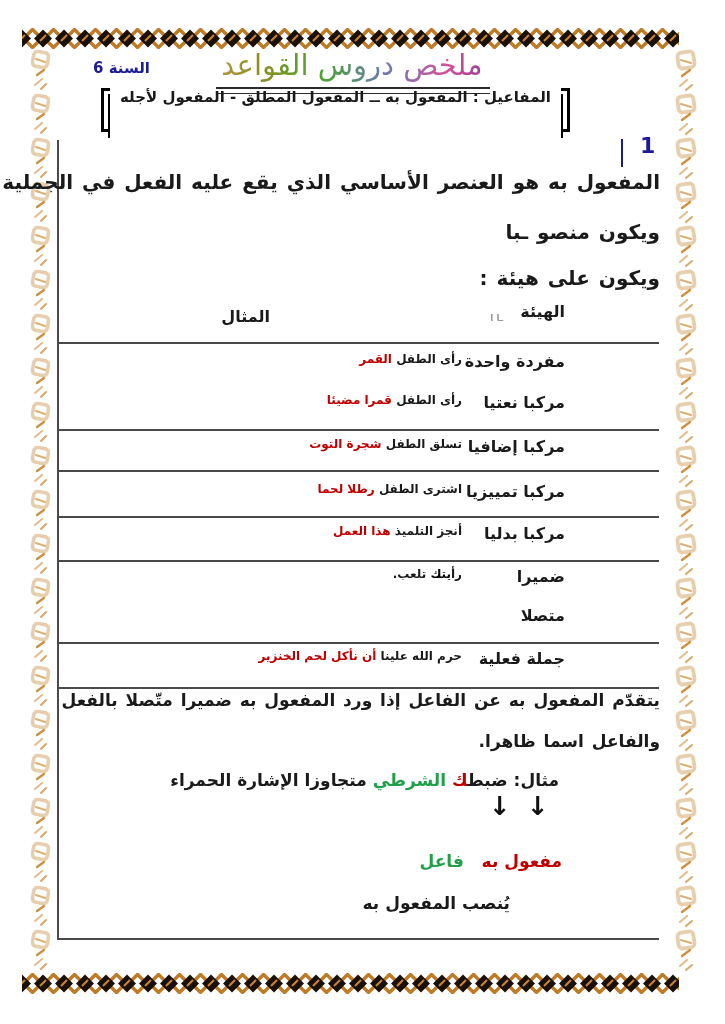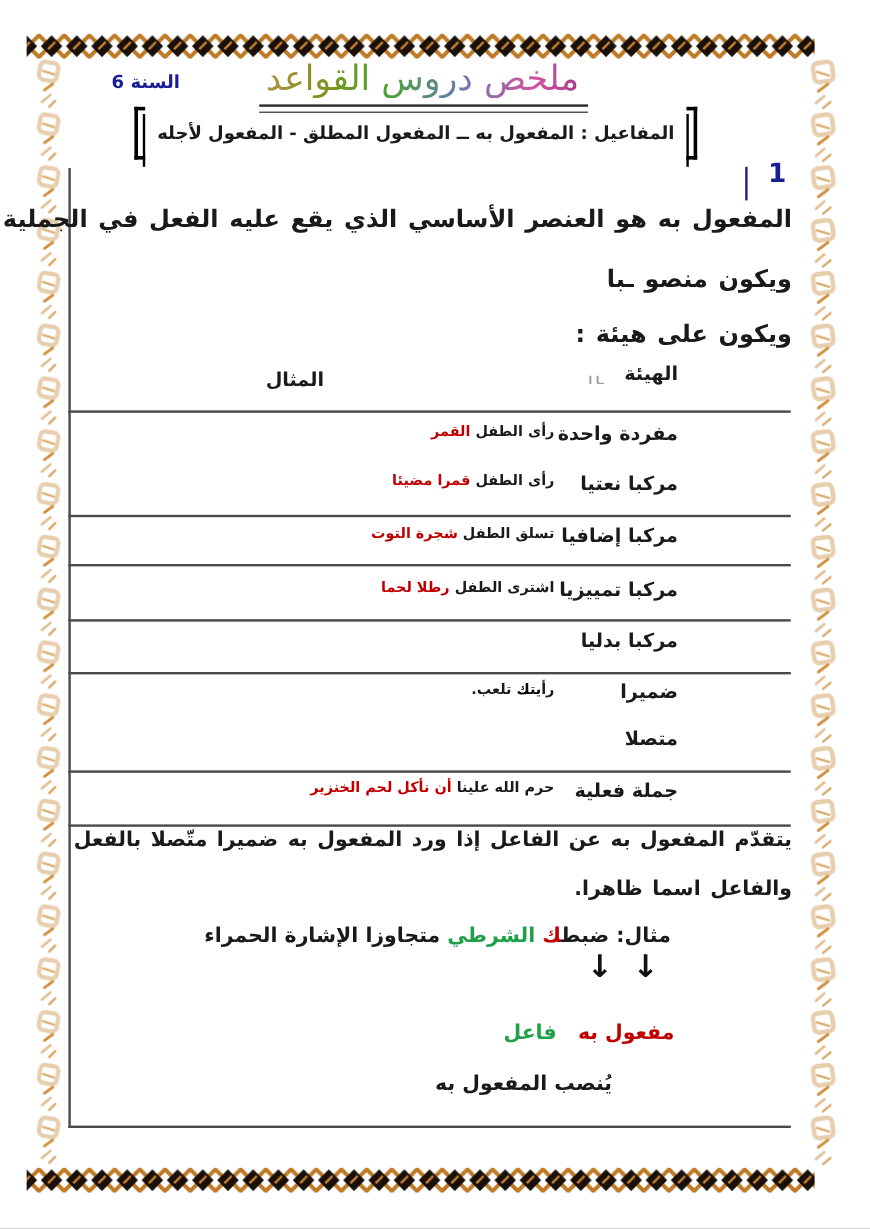--- a/index.html
+++ b/index.html
@@ -26,22 +26,22 @@
       -webkit-background-clip:text; background-clip:text;
       color:transparent;
     }
   }
   .title-underline{
     left:216px; top:87px; width:274px; height:4px;
     border-top:2px solid #2b2b2b; border-bottom:1px solid #2b2b2b;
   }
   .year{left:93px; top:59px; font-size:15px; font-weight:bold; color:#1c1c96;}
   .subtitle-row{
-    left:129px; top:88px; width:452px; height:46px;
-    display:flex; align-items:center; justify-content:space-between; direction:rtl;
+    left:118px; top:88px; width:452px; height:46px;
+    display:flex; align-items:flex-start; justify-content:space-between; direction:rtl;
   }
   .subtitle-text{font-size:15px; font-weight:bold; white-space:nowrap; padding:0 6px;}
   .bracket{position:relative; width:13px; height:44px; flex:0 0 auto;}
   .bracket .bar{position:absolute; background:#000;}
   .bracket.r .outer{right:0; top:0; bottom:0; width:3px;}
   .bracket.r .inner{right:7px; top:6px; bottom:-6px; width:2px;}
   .bracket.r::before{content:""; position:absolute; right:0; top:0; width:9px; height:3px; background:#000;}
   .bracket.r::after{content:""; position:absolute; right:0; bottom:0; width:9px; height:3px; background:#000;}
   .bracket.l .outer{left:0; top:0; bottom:0; width:3px;}
   .bracket.l .inner{left:7px; top:6px; bottom:-6px; width:2px;}
@@ -179,20 +179,21 @@
   <div class="abs rtl cell-type" style="top:393px">مركبا نعتيا</div>
   <div class="abs rtl cell-ex" style="top:393px"><span>رأى الطفل </span><span class="red">قمرا مضيئا</span><span></span></div>
 
   <div class="abs rtl cell-type" style="top:437px">مركبا إضافيا</div>
   <div class="abs rtl cell-ex" style="top:437px"><span>تسلق الطفل </span><span class="red">شجرة التوت</span><span></span></div>
 
   <div class="abs rtl cell-type" style="top:482px">مركبا تمييزيا</div>
   <div class="abs rtl cell-ex" style="top:482px"><span>اشترى الطفل </span><span class="red">رطلا لحما</span><span></span></div>
 
   <div class="abs rtl cell-type" style="top:524px">مركبا بدليا</div>
+  <div class="abs rtl cell-ex" style="top:524px"><span>أنجز التلميذ </span><span class="red">هذا العمل</span><span></span></div>
 
   <div class="abs rtl cell-type" style="top:567px">ضميرا</div>
   <div class="abs rtl cell-type" style="top:606px">متصلا</div>
   <div class="abs rtl cell-ex" style="top:567px"><span>رأ</span><span class="red dark">يتك</span><span> تلعب.</span></div>
 
   <div class="abs rtl cell-type" style="top:649px">جملة فعلية</div>
   <div class="abs rtl cell-ex" style="top:649px"><span>حرم الله علينا </span><span class="red">أن نأكل لحم الخنزير</span><span></span></div>
 
   <div class="abs rtl note-line" style="top:731px">والفاعل اسما ظاهرا.</div>
   <div class="abs rtl note-line" style="top:690px">يتقدّم المفعول به عن الفاعل إذا ورد المفعول به ضميرا متّصلا بالفعل</div>

